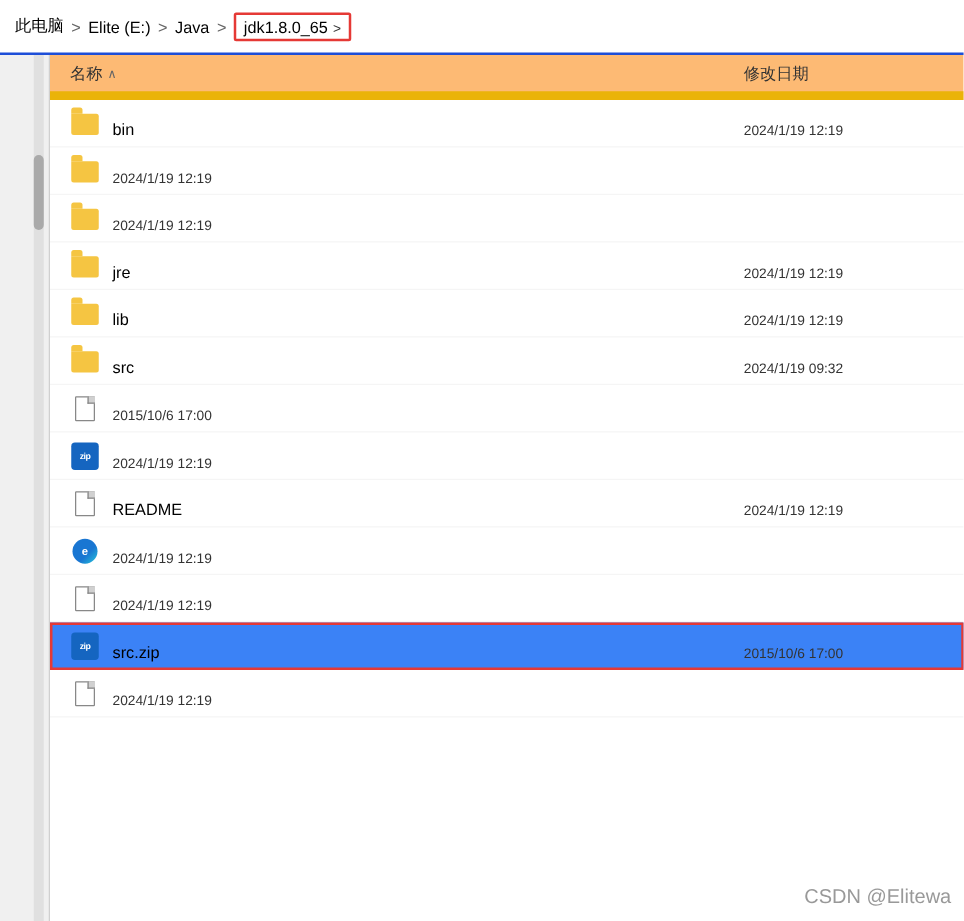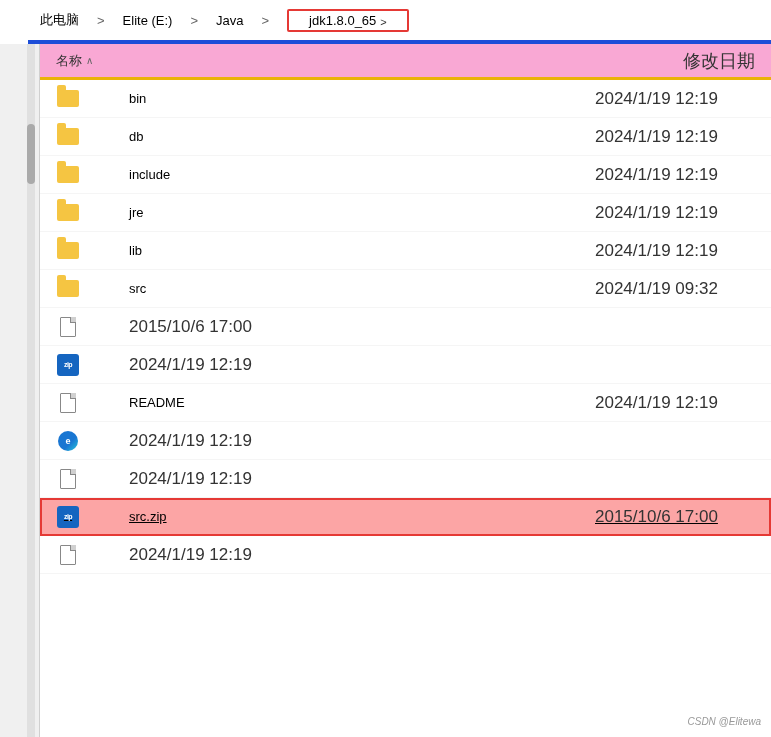--- a/index.html
+++ b/index.html
@@ -12,38 +12,37 @@
       height: 737px;
       overflow: hidden;
     }
 
     
     .breadcrumb-bar {
       display: flex;
       align-items: center;
       padding: 8px 12px;
       background: #fff;
-      border-bottom: 4px solid #1d4ed8;
+      border-bottom: 2px solid #1d4ed8;
       height: 44px;
-      gap: 16px;
-      margin-left: 28px;
+      gap: 4px;
     }
     .breadcrumb-item {
       color: #000;
       font-size: 13px;
       white-space: nowrap;
     }
     .breadcrumb-separator {
       color: #666;
       font-size: 13px;
       margin: 0 2px;
     }
     .breadcrumb-current {
       border: 2px solid #e53935;
-      padding: 2px 20px;
+      padding: 2px 6px;
       border-radius: 2px;
       font-size: 13px;
       display: flex;
       align-items: flex-end;
       gap: 4px;
     }
     .breadcrumb-chevron {
       font-size: 11px;
       color: #333;
     }
@@ -83,58 +82,56 @@
     .file-list-area {
       flex: 1;
       overflow: hidden;
     }
 
     
     .column-header {
       display: flex;
       align-items: center;
       padding: 6px 16px;
-      background: #f9a8d4;
-      border-bottom: 3px solid #eab308;
+      background: #fdba74;
+      border-bottom: 7px solid #eab308;
       height: 36px;
     }
     .col-name-header {
       flex: 1;
       font-size: 13px;
       color: #333;
       display: flex;
       align-items: center;
       gap: 4px;
     }
     .col-date-header {
       width: 160px;
-      font-size: 18px;
+      font-size: 13px;
       color: #333;
-      text-align: right;
+      text-align: left;
     }
     .sort-arrow {
       font-size: 10px;
       color: #666;
     }
 
     
     .file-row {
       display: flex;
-      align-items: center;
+      align-items: flex-end;
       padding: 6px 16px;
       height: 38px;
       border-bottom: 1px solid #f5f5f5;
       cursor: default;
-      gap: 39px;
     }
     .file-row.selected-highlight {
-      background: #fca5a5;
+      background: #3b82f6;
       outline: 2px solid #e53935;
       outline-offset: -2px;
-      text-decoration: underline;
     }
     .file-icon {
       width: 24px;
       height: 24px;
       margin-right: 10px;
       flex-shrink: 0;
       display: flex;
       align-items: center;
       justify-content: center;
     }
@@ -206,33 +203,32 @@
       font-weight: bold;
     }
 
     .file-name {
       flex: 1;
       font-size: 13px;
       color: #000;
     }
     .file-date {
       width: 160px;
-      font-size: 17px;
+      font-size: 11px;
       color: #333;
       text-align: left;
     }
 
     
     .watermark {
       position: absolute;
       bottom: 10px;
       right: 10px;
-      font-size: 10px;
+      font-size: 16px;
       color: #999;
-      font-style: italic;
     }
   </style>
 </head>
 <body>
 
 <div class="breadcrumb-bar">
   <span class="breadcrumb-item">此电脑</span>
   <span class="breadcrumb-separator">&gt;</span>
   <span class="breadcrumb-item">Elite (E:)</span>
   <span class="breadcrumb-separator">&gt;</span>
@@ -269,28 +265,26 @@
           <div class="file-icon">
             <div class="folder-icon-shape"></div>
           </div>
           <span class="file-name">bin</span>
           <span class="file-date">2024/1/19 12:19</span>
         </div>
         <div class="file-row">
           <div class="file-icon">
             <div class="folder-icon-shape"></div>
           </div>
-          <span class="file-name">db</span>
-          <span class="file-date">2024/1/19 12:19</span>
-        </div>
-        <div class="file-row">
-          <div class="file-icon">
-            <div class="folder-icon-shape"></div>
-          </div>
-          <span class="file-name">include</span>
+          <span class="file-date">2024/1/19 12:19</span>
+        </div>
+        <div class="file-row">
+          <div class="file-icon">
+            <div class="folder-icon-shape"></div>
+          </div>
           <span class="file-date">2024/1/19 12:19</span>
         </div>
         <div class="file-row">
           <div class="file-icon">
             <div class="folder-icon-shape"></div>
           </div>
           <span class="file-name">jre</span>
           <span class="file-date">2024/1/19 12:19</span>
         </div>
         <div class="file-row">

